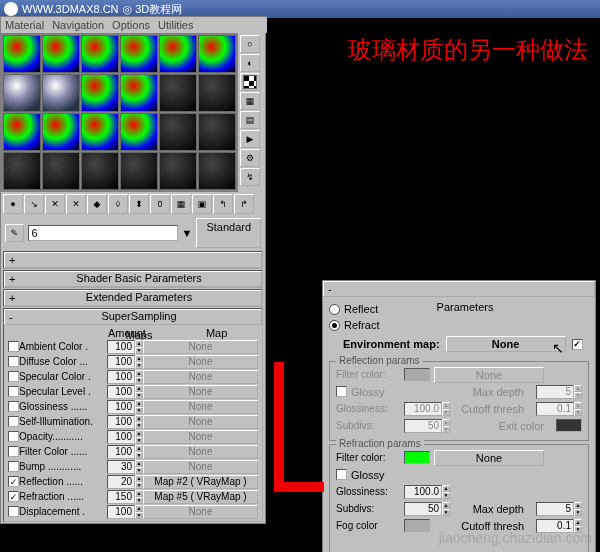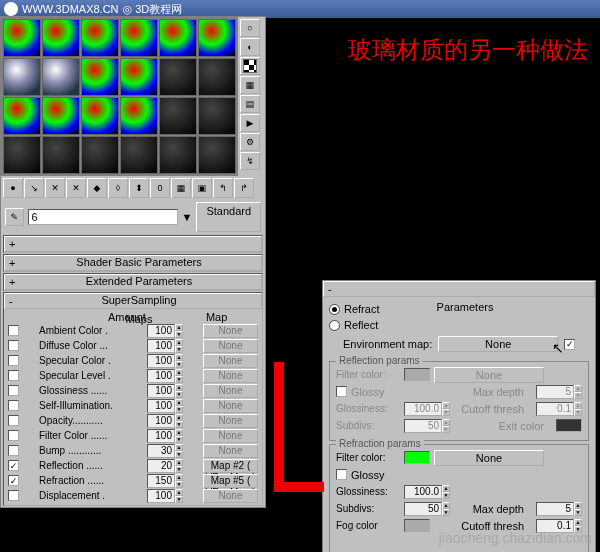--- a/index.html
+++ b/index.html
@@ -21,36 +21,36 @@
 .toolbar .tool-btn { width: 20px; height: 20px; }
 .name-row { display: flex; align-items: center; gap: 4px; padding: 2px 4px; }
 .name-input { flex: 1; background: #fff; border: 1px inset #aaa; padding: 1px 3px; height: 16px; }
 .type-btn { width: 70px; height: 30px; background: #c0c0c0; border: 1px outset #fff; text-align: center; line-height: 16px; }
 .rollout { border: 1px inset #aaa; margin: 1px 2px; }
 .rollout-hdr { background: #c0c0c0; border: 1px outset #fff; height: 16px; display: flex; align-items: center; padding: 0 4px; font-size: 10px; }
 .rollout-hdr .sign { width: 12px; text-align: left; }
 .rollout-hdr .title { flex: 1; text-align: center; margin-top: 36px; }
 .rollout-body { padding: 2px 4px; background: #c0c0c0; }
 .col-hdrs { display: flex; font-size: 10px; padding: 0 0 0 100px; gap: 20px; }
-.map-row { display: flex; align-items: center; height: 15px; gap: 20px; }
+.map-row { display: flex; align-items: center; height: 15px; gap: 0; }
 .cb { width: 11px; height: 11px; border: 1px inset #aaa; background: #fff; display: inline-flex; align-items: center; justify-content: center; font-size: 9px; }
 .cb.on::after { content: "✓"; }
 .map-lbl { width: 88px; font-size: 10px; overflow: hidden; white-space: nowrap; }
 .spinner { display: flex; width: 36px; }
 .spin-val { width: 28px; background: #eee; border: 1px inset #aaa; text-align: right; padding-right: 2px; font-size: 10px; height: 14px; }
 .spin-arrows { width: 8px; display: flex; flex-direction: column; }
 .spin-arrows span { height: 7px; background: #c0c0c0; border: 1px outset #fff; font-size: 5px; line-height: 5px; text-align: center; }
 .map-btn { flex: 1; height: 14px; background: #c0c0c0; border: 1px outset #fff; text-align: center; font-size: 10px; line-height: 12px; }
 .map-btn.none { color: #777; }
 .panel-right { position: absolute; top: 280px; left: 322px; width: 274px; background: #c0c0c0; border: 1px solid #808080; }
 .param-body { padding: 4px 6px; }
 .radio-row { display: flex; align-items: center; gap: 4px; height: 16px; }
 .radio { width: 11px; height: 11px; border: 1px solid #444; border-radius: 50%; background: #fff; display: inline-flex; align-items: center; justify-content: center; }
 .radio.on::after { content: ""; width: 5px; height: 5px; background: #000; border-radius: 50%; }
-.env-row { display: flex; align-items: center; gap: 6px; padding: 3px 0 6px 14px; }
+.env-row { display: flex; align-items: center; gap: 6px; padding: 3px 0 6px 14px; font-weight: bold; }
 .env-btn { width: 120px; height: 16px; background: #c0c0c0; border: 1px outset #fff; text-align: center; line-height: 14px; }
 .group { border: 1px solid #888; margin: 3px 0; padding: 4px 6px 6px; position: relative; }
 .group-title { position: absolute; top: -7px; left: 6px; background: #c0c0c0; padding: 0 3px; font-size: 10px; color: #555; }
 .group.disabled { color: #888; }
 .field-row { display: flex; align-items: center; gap: 4px; height: 17px; }
 .field-lbl { width: 64px; font-size: 10px; }
 .swatch { width: 26px; height: 13px; border: 1px inset #aaa; }
 .swatch.green { background: #0f0; }
 .swatch.grey { background: #aaa; }
 .swatch.dark { background: #333; }
@@ -68,20 +68,26 @@
 
 <div class="header">
   <span class="header-icon"></span>
   <span>WWW.3DMAX8.CN</span>
   <span style="margin-left:4px">◎ 3D教程网</span>
 </div>
 
 <div class="title-cn">玻璃材质的另一种做法</div>
 
 <div class="panel-left">
+  <div class="menubar">
+    <span>Material</span>
+    <span>Navigation</span>
+    <span>Options</span>
+    <span>Utilities</span>
+  </div>
 
   <div class="mat-palette">
     <div class="mat-grid">
       <div class="mat-slot colorful"></div>
       <div class="mat-slot colorful"></div>
       <div class="mat-slot colorful"></div>
       <div class="mat-slot colorful"></div>
       <div class="mat-slot colorful"></div>
       <div class="mat-slot colorful"></div>
       <div class="mat-slot chrome"></div>
@@ -317,26 +323,26 @@
   </div>
 </div>
 
 <div class="panel-right">
   <div class="rollout-hdr">
       <span class="sign">-</span>
       <span class="title">Parameters</span>
     </div>
   <div class="param-body">
     <div class="radio-row">
+        <span class="radio"></span>
+        <span>Reflect</span>
+      </div>
+    <div class="radio-row">
         <span class="radio on"></span>
         <span>Refract</span>
-      </div>
-    <div class="radio-row">
-        <span class="radio"></span>
-        <span>Reflect</span>
       </div>
     <div class="env-row">
       <span>Environment map:</span>
       <div class="env-btn">None</div>
       <span class="cb on"></span>
     </div>
 
     <div class="group disabled">
       <span class="group-title">Reflection params</span>
       <div class="field-row">

